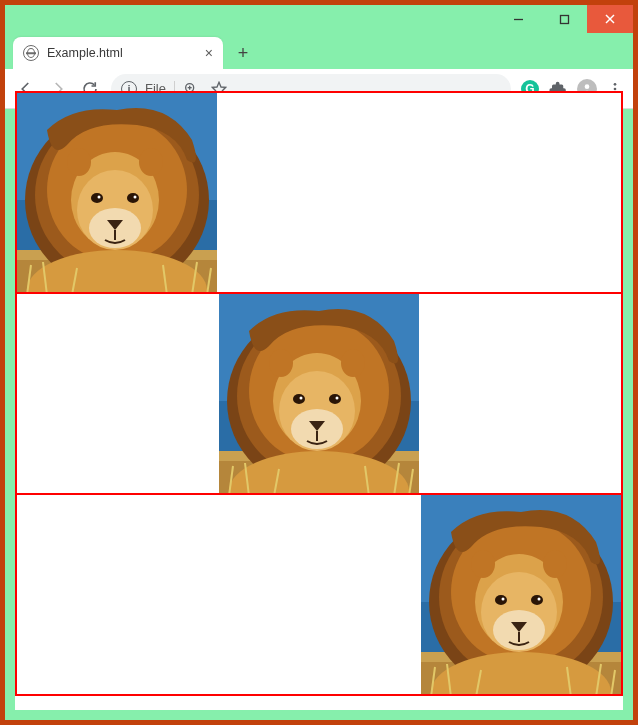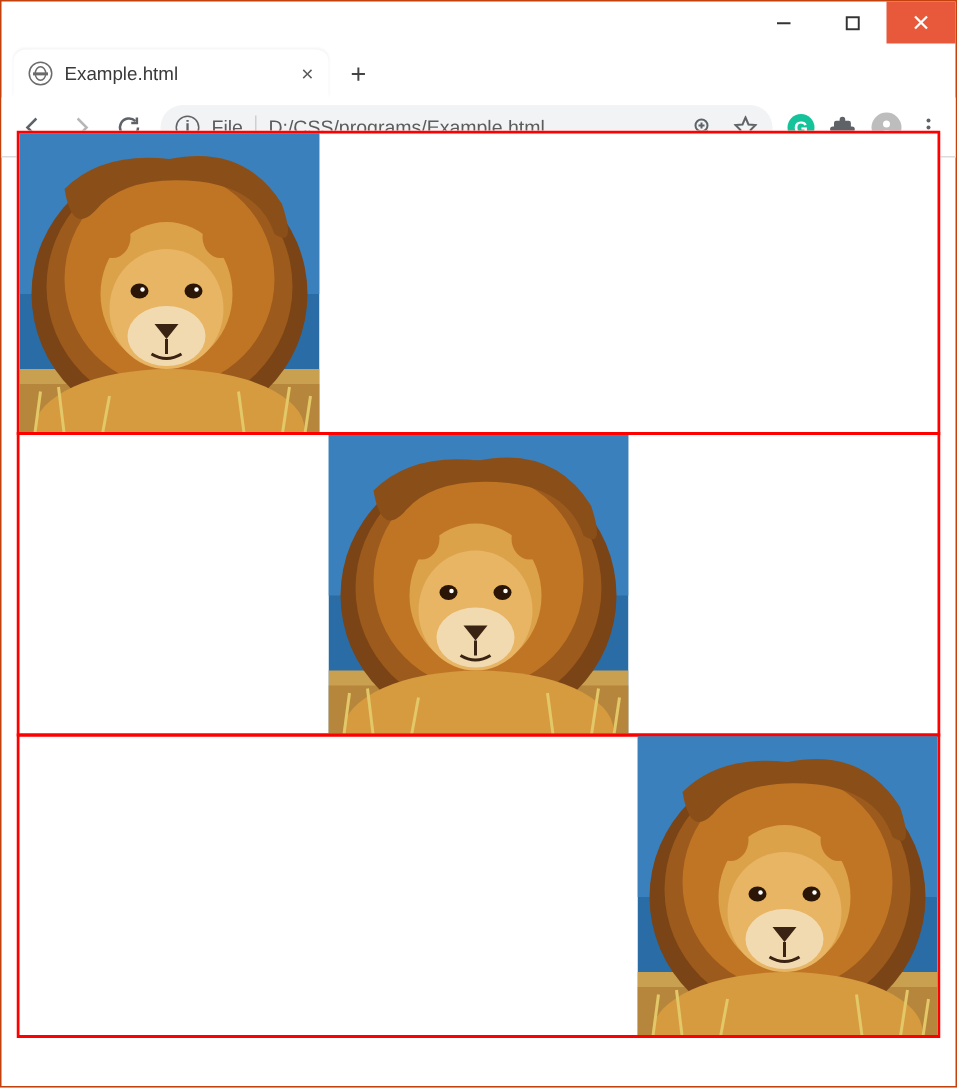--- a/index.html
+++ b/index.html
@@ -7,22 +7,22 @@
     font-family: "Segoe UI", Arial, sans-serif;
     background: #b9bfe6;
     width: 638px;
     height: 725px;
     overflow: hidden;
     position: relative;
   }
   
   .window {
     position: absolute; inset: 0;
-    background: #ffffff;
-    border: 1px solid #c2410c;
+    background: #86efac;
+    border: 5px solid #c2410c;
   }
   .titlebar {
     height: 28px;
     display: flex;
     align-items: stretch;
     justify-content: flex-end;
     padding-left: 8px;
   }
   .win-btn {
     width: 46px;
@@ -186,21 +186,20 @@
       <svg width="18" height="18" viewBox="0 0 24 24" fill="none" stroke="currentColor" stroke-width="2.2">
           <path d="M20 12a8 8 0 1 1-2.34-5.66"></path>
           <polyline points="19 3 19 8 14 8"></polyline>
         </svg>
     </div>
 
     <div class="omnibox">
       <span class="info">i</span>
       <span>File</span>
       <span class="divider"></span>
-      <span class="url">D:/CSS/programs/Example.html</span>
       <span class="omni-right">
         <svg width="16" height="16" viewBox="0 0 24 24" fill="none" stroke="#5f6368" stroke-width="2" title="Zoom">
             <circle cx="10" cy="10" r="6"></circle>
             <line x1="15" y1="15" x2="20" y2="20"></line>
             <line x1="7" y1="10" x2="13" y2="10"></line>
             <line x1="10" y1="7" x2="10" y2="13"></line>
           </svg>
         <svg width="16" height="16" viewBox="0 0 24 24" fill="none" stroke="#5f6368" stroke-width="2" title="Bookmark">
             <polygon points="12 2 15 9 22 9.5 17 14.5 18.5 22 12 18 5.5 22 7 14.5 2 9.5 9 9"></polygon>
           </svg>

